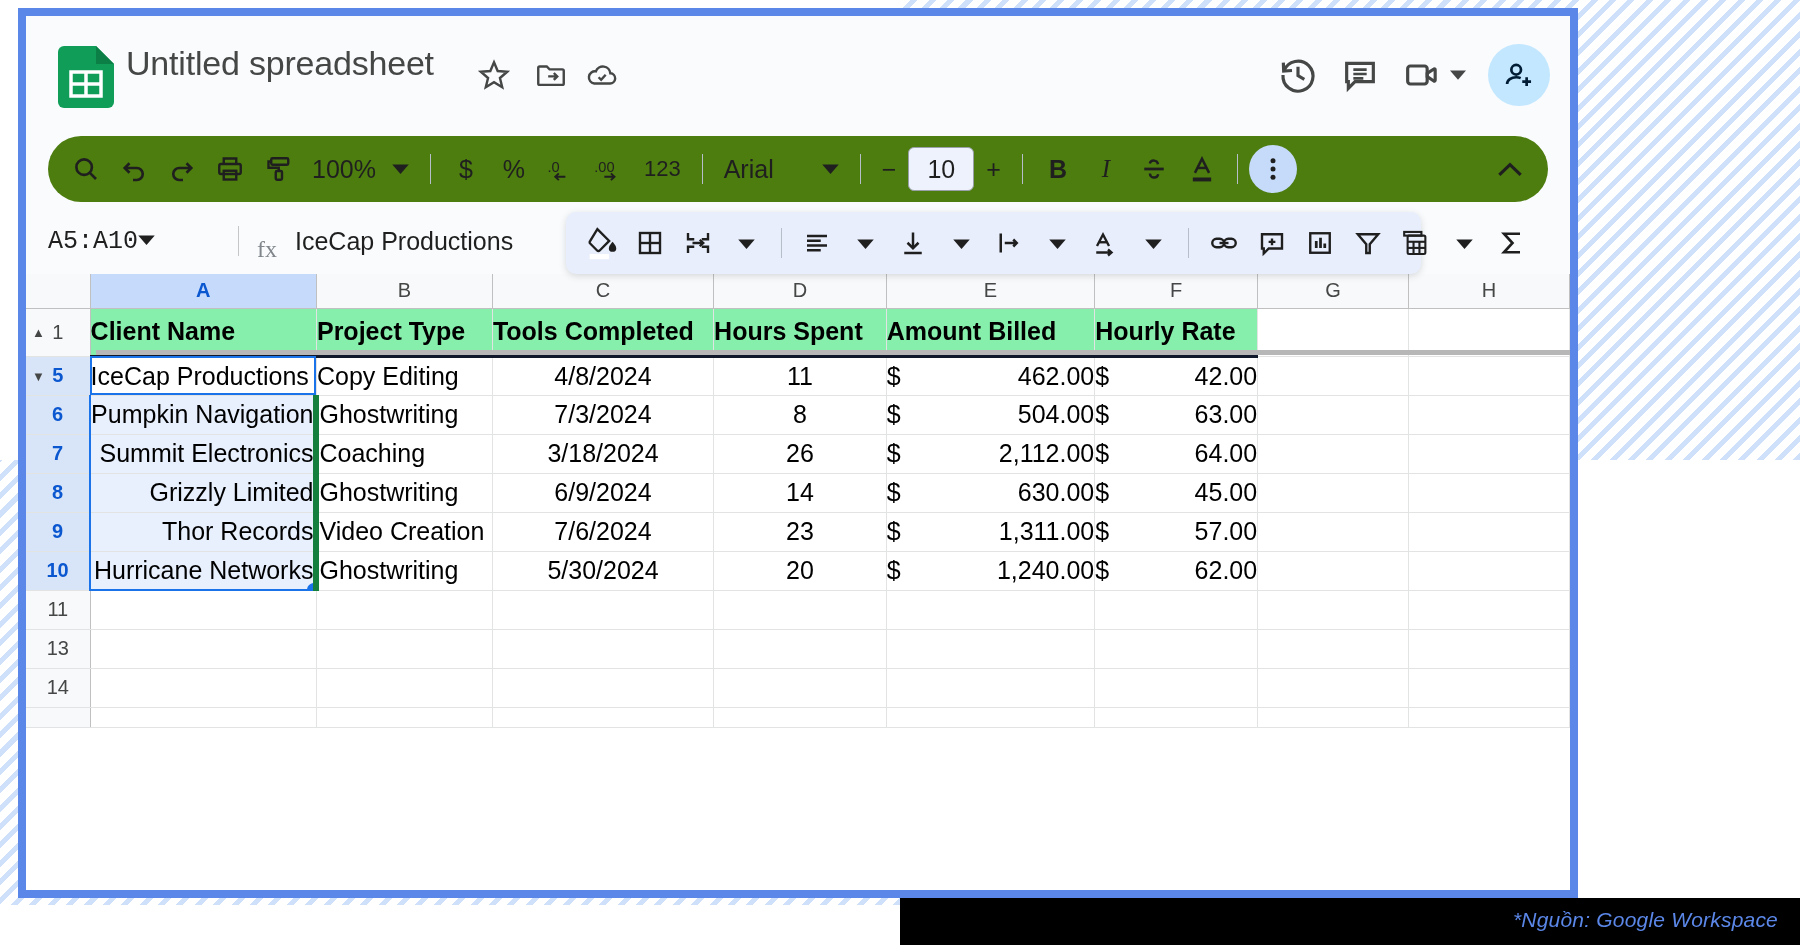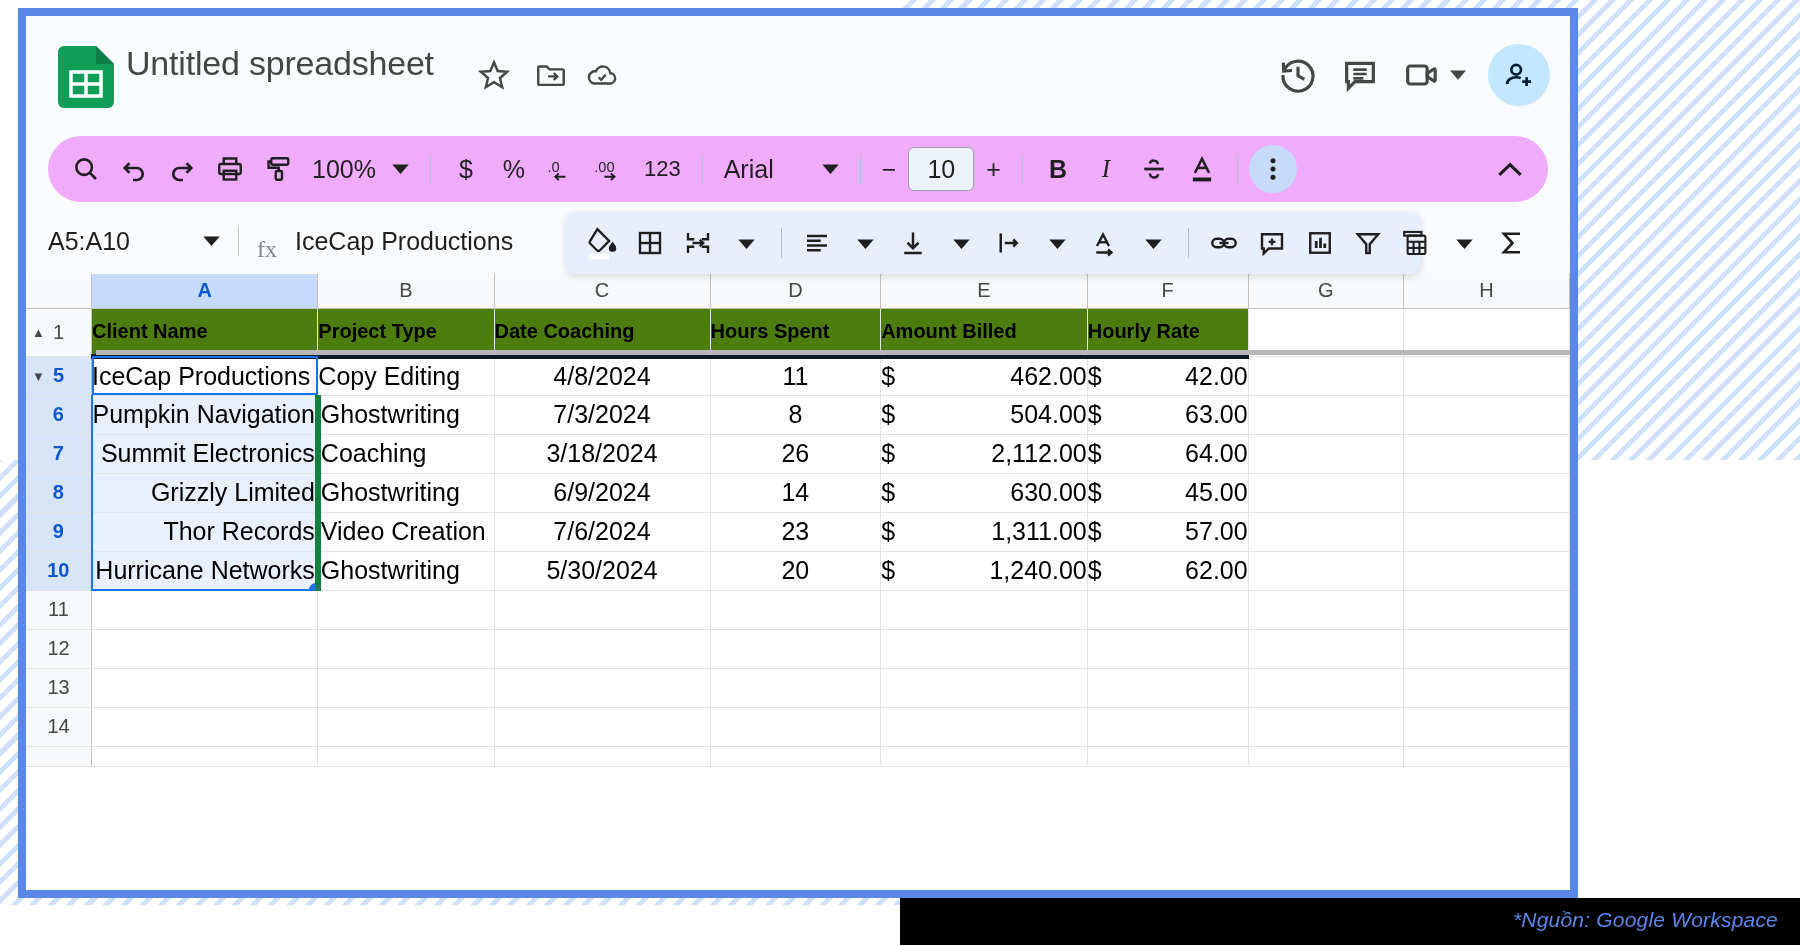--- a/index.html
+++ b/index.html
@@ -99,21 +99,21 @@
     width: 62px; height: 62px; border-radius: 50%;
     background: #c2e7ff;
     display: flex; align-items: center; justify-content: center;
     color: #001d35;
   }
 
   
   .toolbar {
     position: absolute; left: 22px; top: 120px;
     width: 1500px; height: 66px;
-    background: #f0abfc;
+    background: #4d7c0f;
     border-radius: 33px;
     display: flex; align-items: center;
     padding: 0 14px;
     gap: 0px;
   }
   .tb-btn {
     width: 48px; height: 48px;
     display: flex; align-items: center; justify-content: center;
     border-radius: 50%;
     color: #1f1f1f;
@@ -153,21 +153,21 @@
 
   
   .formula-bar {
     position: absolute; left: 0px; top: 194px;
     width: 1544px; height: 62px;
     background: #f9fbfd;
     display: flex; align-items: center;
   }
   .name-box {
     width: 172px; margin-left: 22px;
-    display: flex; align-items: center; justify-content: space-between;
+    display: flex; align-items: center;  font-family: Liberation Mono, monospace;
   }
   .name-box .nb-text { font-size: 25px; color: #1f1f1f; }
   .fx-sep { width: 1px; height: 30px; background: #c4c7c5; margin: 0 18px; }
   .fx-glyph {
     font-family: "Liberation Serif", serif;
     font-size: 24px; color: #80868b;
     margin-right: 18px;
     margin-top: 16px;
   }
   .formula-value { font-size: 25px; color: #1f1f1f; }
@@ -219,24 +219,24 @@
     border-right: 1px solid #e2e3e3;
     border-bottom: 1px solid #e2e3e3;
     font-size: 25px; color: #000000;
     padding: 0 7px;
     vertical-align: middle;
     overflow: hidden;
     white-space: nowrap;
   }
   td.cell.num { text-align: center; }
   td.cell.hdrow {
-    background: #4d7c0f;
+    background: #86efac;
     font-weight: bold;
-    font-size: 20px;
-    border-bottom: 5px solid #0f172a;
+    font-size: 25px;
+    border-bottom: 3px solid #0f172a;
   }
   td.cell.selrange { background: #e8f0fe; }
   td.cell.anchor {
     background: #ffffff;
     outline: 2px solid #1a73e8;
     outline-offset: -2px;
     position: relative;
   }
   td.cell.sel-left  { border-left: 2px solid #1a73e8; }
   td.cell.sel-right { border-right: 6px solid #15803d; text-align: right; }
@@ -656,21 +656,21 @@
           <td class="colhdr">H</td>
         </tr>
 
         <tr style="height:48px">
           <td class="rowhdr">
             <span class="tri">▲</span>
             <span>1</span>
           </td>
           <td class="cell hdrow">Client Name</td>
           <td class="cell hdrow">Project Type</td>
-          <td class="cell hdrow">Date Coaching</td>
+          <td class="cell hdrow">Tools Completed</td>
           <td class="cell hdrow">Hours Spent</td>
           <td class="cell hdrow">Amount Billed</td>
           <td class="cell hdrow">Hourly Rate</td>
           <td class="cell"></td>
           <td class="cell"></td>
         </tr>
 
         <tr style="height:39px">
           <td class="rowhdr sel">
             <span class="tri">▼</span>
@@ -824,31 +824,20 @@
           <td class="cell"></td>
               <td class="cell"></td>
           <td class="cell"></td>
               <td class="cell"></td>
           <td class="cell"></td>
               <td class="cell"></td>
           <td class="cell"></td>
               <td class="cell"></td>
         </tr>
         <tr style="height:39px">
-          <td class="rowhdr">12</td>
-          <td class="cell"></td>
-              <td class="cell"></td>
-          <td class="cell"></td>
-              <td class="cell"></td>
-          <td class="cell"></td>
-              <td class="cell"></td>
-          <td class="cell"></td>
-              <td class="cell"></td>
-        </tr>
-        <tr style="height:39px">
           <td class="rowhdr">13</td>
           <td class="cell"></td>
               <td class="cell"></td>
           <td class="cell"></td>
               <td class="cell"></td>
           <td class="cell"></td>
               <td class="cell"></td>
           <td class="cell"></td>
               <td class="cell"></td>
         </tr>

